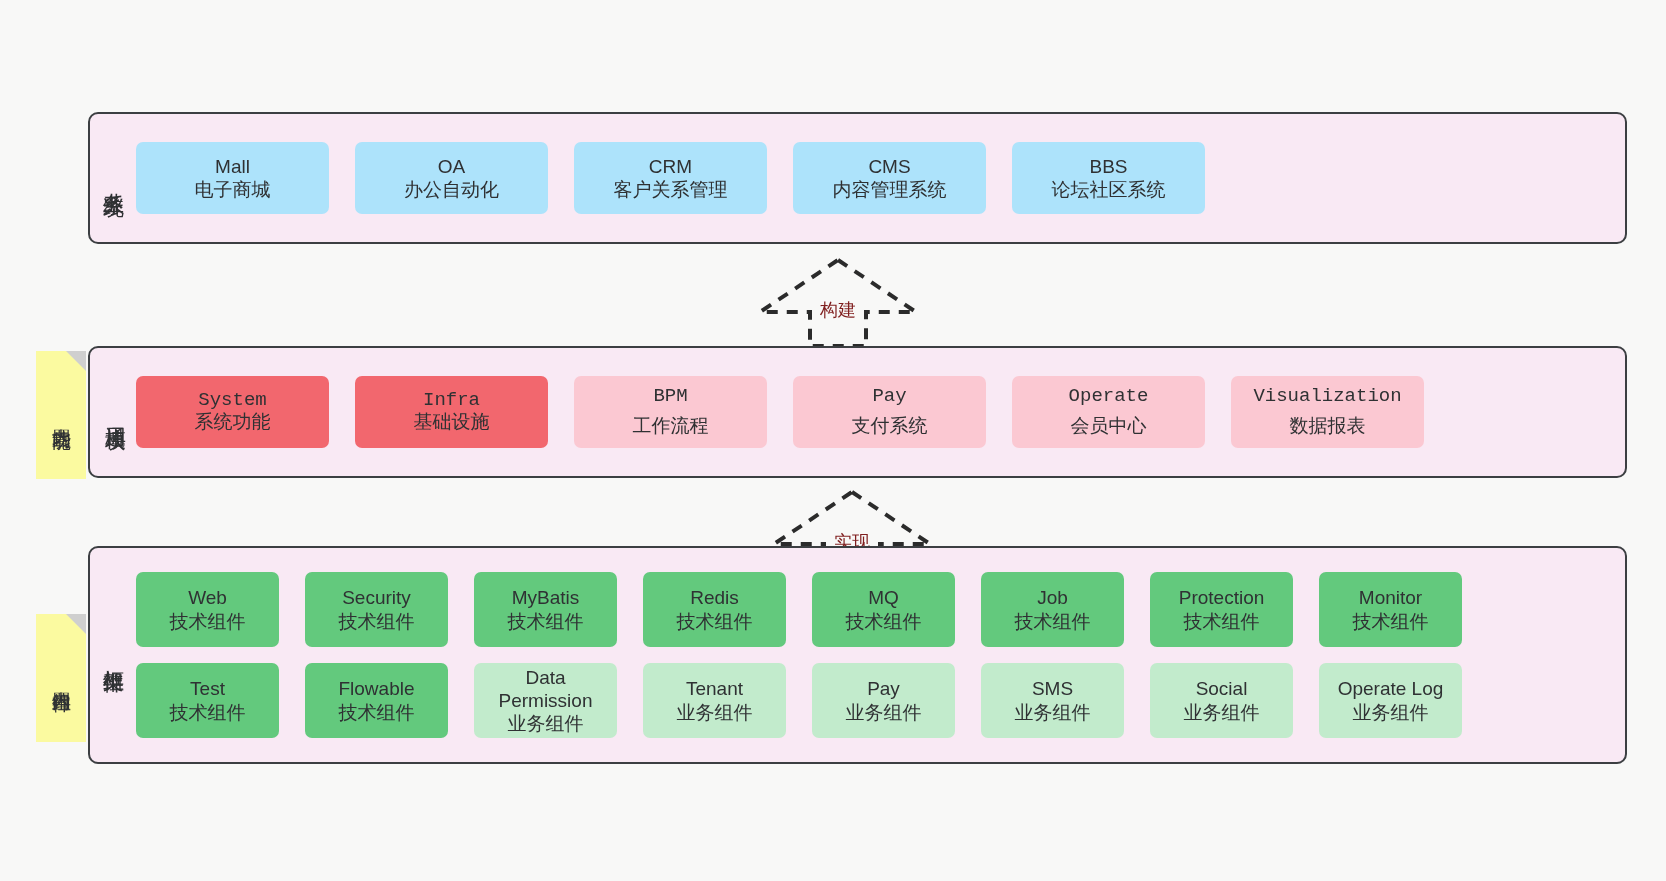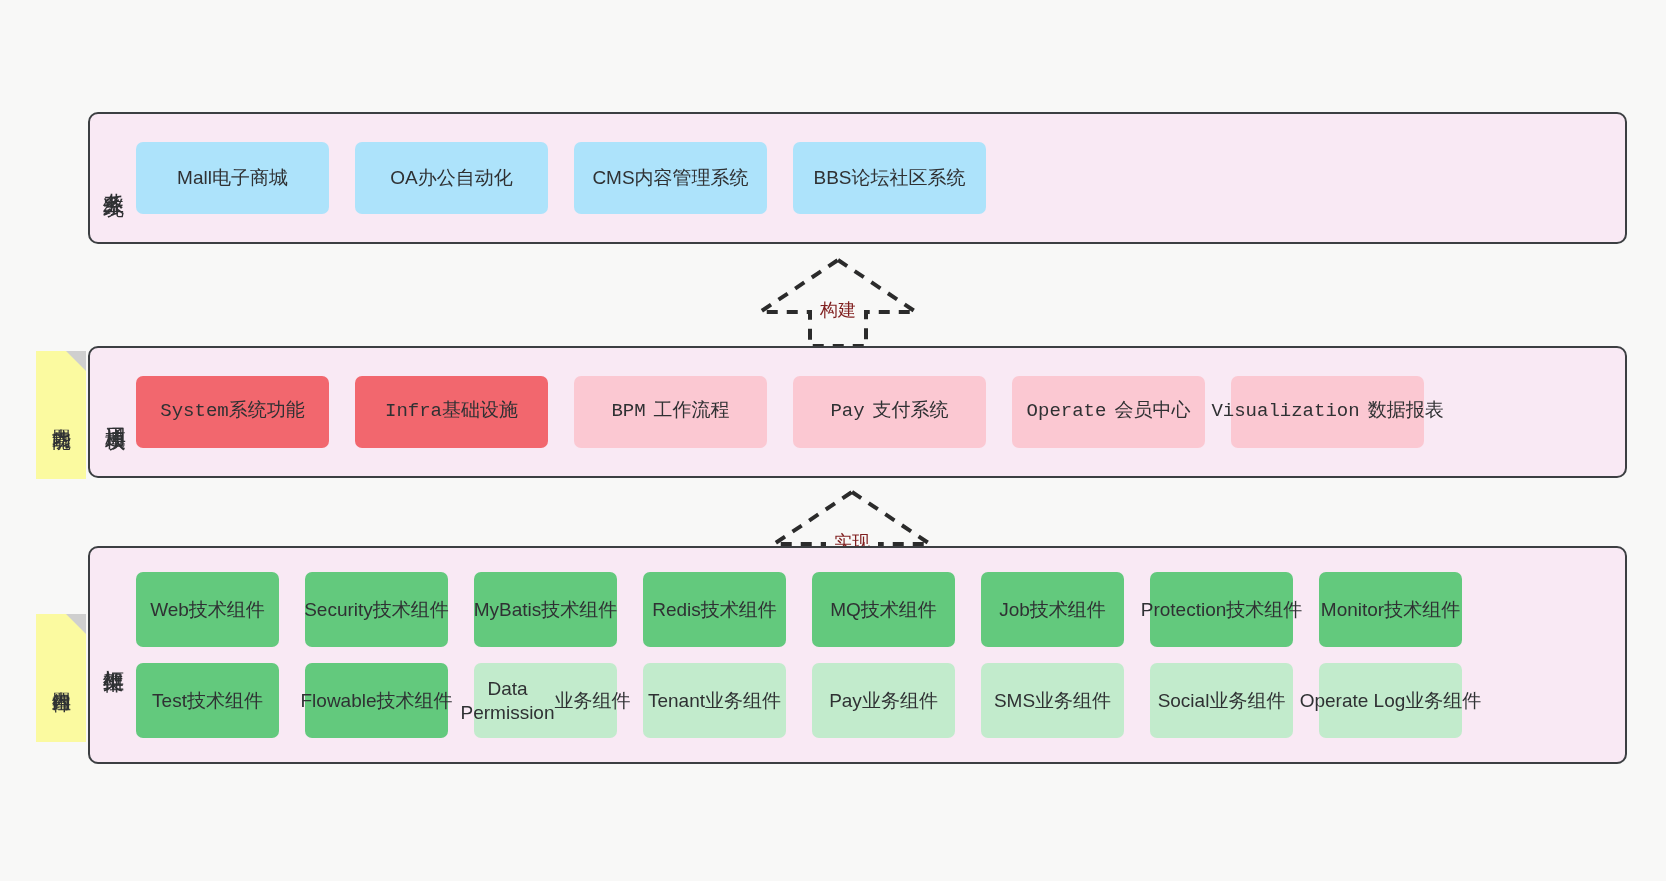--- a/index.html
+++ b/index.html
@@ -61,20 +61,21 @@
     display: flex;
     gap: 26px;
     justify-content: flex-start;
   }
 
   
   .cell {
     box-sizing: border-box;
     border-radius: 7px;
     display: flex;
+    flex-direction: column;
     align-items: center;
     justify-content: center;
     text-align: center;
     line-height: 1.22;
     font-size: 19px;
     color: #2f3133;
     padding: 4px 10px;
   }
   .cell .t1 { white-space: nowrap; }
   .cell .t2 { white-space: nowrap; }
@@ -160,20 +161,24 @@
       <div class="row" id="row-business">
           <div class="cell c-blue">
             <span class="t1">Mall</span>
             <span class="t2">电子商城</span>
           </div>
           <div class="cell c-blue">
             <span class="t1">OA</span>
             <span class="t2">办公自动化</span>
           </div>
           <div class="cell c-blue">
+            <span class="t1">CRM</span>
+            <span class="t2">客户关系管理</span>
+          </div>
+          <div class="cell c-blue">
             <span class="t1">CMS</span>
             <span class="t2">内容管理系统</span>
           </div>
           <div class="cell c-blue">
             <span class="t1">BBS</span>
             <span class="t2">论坛社区系统</span>
           </div>
         </div>
     </div>
   </div>

